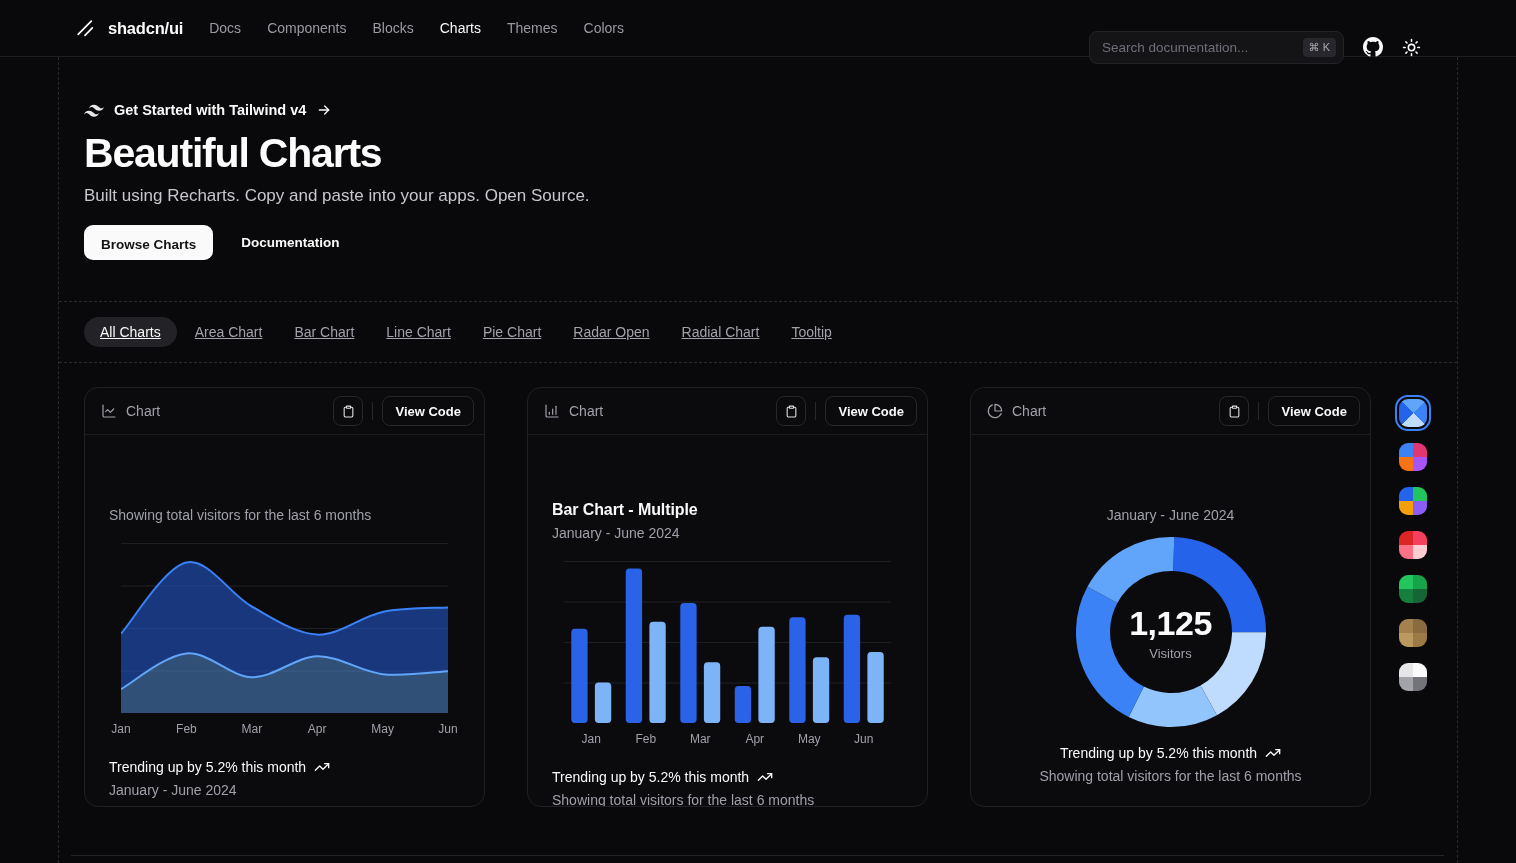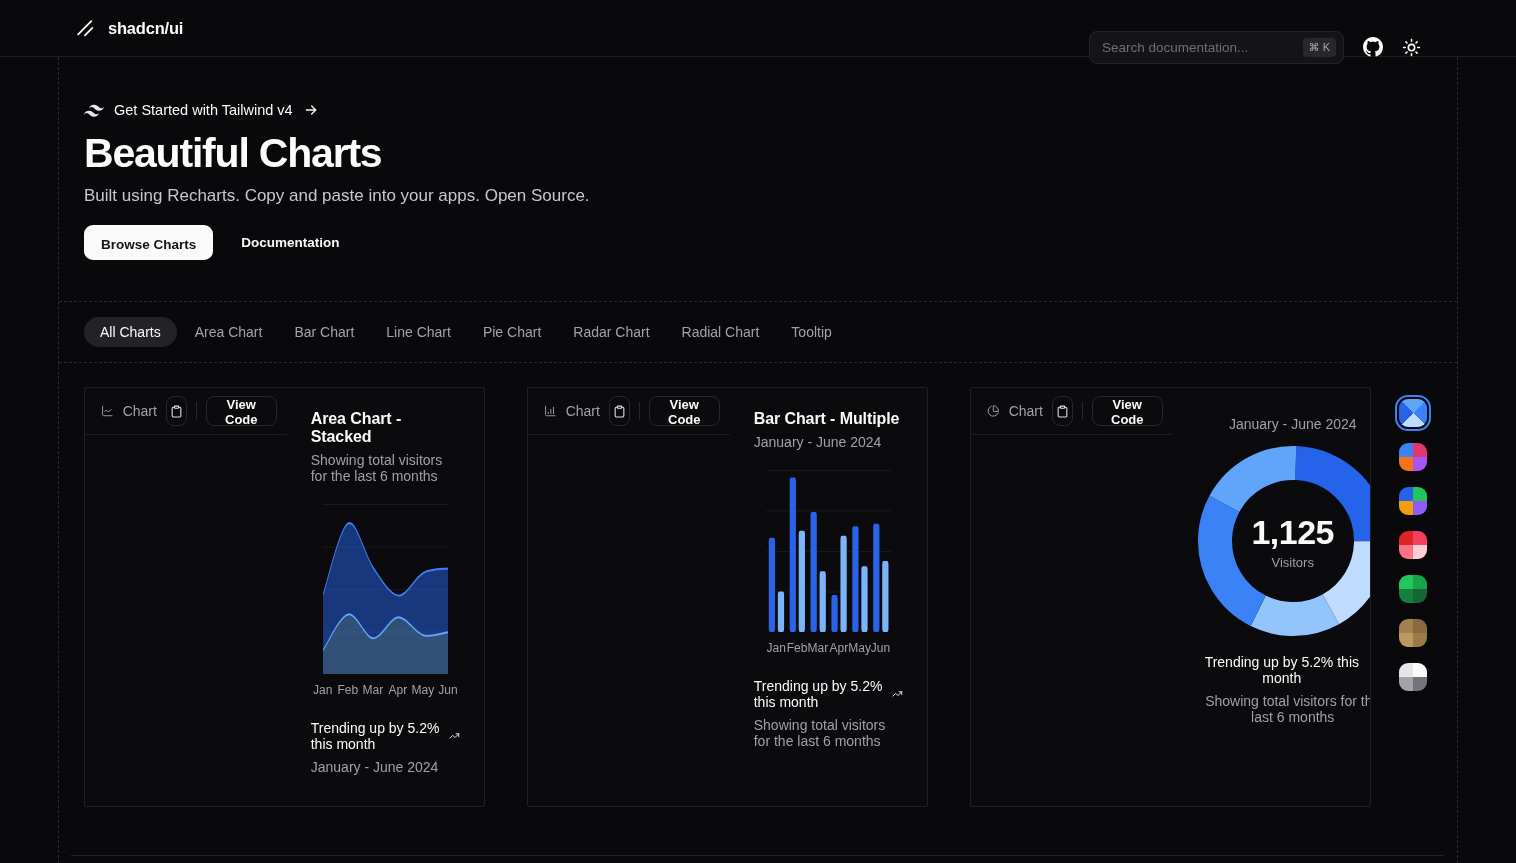--- a/index.html
+++ b/index.html
@@ -38,41 +38,41 @@
 
   
   .page-frame {
     position:relative; margin:0 58px; height:806px;
     border-left:1px dashed #2a2a2e; border-right:1px dashed #2a2a2e;
     display:flex; flex-direction:column;
   }
 
   
   .hero { height:245px; padding:45px 25px 0; border-bottom:1px dashed #2a2a2e; }
-  .hero-badge { display:flex; align-items:center; gap:10px; font-size:14.5px; font-weight:400; cursor:pointer; }
+  .hero-badge { display:flex; align-items:center; gap:10px; font-size:14.5px; font-weight:700; cursor:pointer; }
   .hero h1 { margin-top:12px; font-size:41px; font-weight:800; letter-spacing:-1.2px; color:#fcfcfc; }
   .hero-sub { margin-top:9px; font-size:17px; color:#c7c7ce; }
   .hero-actions { margin-top:19px; display:flex; align-items:center; gap:14px; }
   .btn-primary {
     height:35px; padding:12px 17px; border-radius:9px; background:#fafafa;
     color:#141417; font-size:13.5px; font-weight:600;
   }
   .btn-ghost { height:35px; padding:0 14px; border-radius:9px; color:#fafafa; font-size:13.5px; font-weight:600; }
 
   
   .filters { height:61px; display:flex; align-items:center; padding:0 25px; gap:4px; border-bottom:1px dashed #2a2a2e; }
-  .tab { padding:7px 14px; border-radius:999px; color:#a2a2ab; font-size:14px; white-space:nowrap; }
+  .tab { padding:7px 14px; border-radius:999px; color:#a2a2ab; font-size:14px; white-space:nowrap;text-decoration:underline; }
   .tab.active { background:#232327; color:#fafafa; padding:7px 16px; }
 
   
   .charts-area { flex:1; display:flex; align-items:flex-start; padding:24px 12px 0 25px; }
   .cards { display:grid; grid-template-columns:repeat(3,401px); gap:42px; }
   .card {
-    height:420px; background:#0b0b0e; border:1px solid #202025; border-radius:2px;
-    display:flex; flex-direction:row; overflow:hidden;
+    height:420px; background:#0b0b0e; border:1px solid #202025; border-radius:14px;
+    display:flex; flex-direction:column; overflow:hidden;gap:44px;
   }
   .card-toolbar {
     height:47px; flex:0 0 47px; display:flex; align-items:center; gap:9px;
     padding:0 10px 0 16px; border-bottom:1px solid #1d1d21; color:#a1a1aa;
   }
   .toolbar-label { font-size:14px; }
   .toolbar-right { margin-left:auto; display:flex; align-items:center; }
   .copy-btn {
     width:30px; height:30px; border:1px solid #27272c; border-radius:8px;
     display:flex; align-items:center; justify-content:center; color:#e4e4e7;
@@ -114,20 +114,28 @@
 <body>
 
 <header class="topbar">
   <div class="brand">
     <svg width="21" height="21" viewBox="0 0 24 24" fill="none" stroke="#fafafa" stroke-width="2" stroke-linecap="round">
         <path d="M19.8 11.4 11.4 19.8"></path>
         <path d="M18.6 3.6 3.6 18.6"></path>
       </svg>
     <span class="brand-name">shadcn/ui</span>
   </div>
+  <nav class="nav-links" id="nav-links">
+      <a class="nav-link">Docs</a>
+      <a class="nav-link">Components</a>
+      <a class="nav-link">Blocks</a>
+      <a class="nav-link active">Charts</a>
+      <a class="nav-link">Themes</a>
+      <a class="nav-link">Colors</a>
+    </nav>
   <div class="nav-right">
     <button class="searchbox">
       <span>Search documentation...</span>
       <kbd>⌘ K</kbd>
     </button>
     <button class="icon-btn">
       <svg width="20" height="20" viewBox="0 0 16 16" fill="#fafafa">
           <path d="M8 0C3.58 0 0 3.58 0 8c0 3.54 2.29 6.53 5.47 7.59.4.07.55-.17.55-.38 0-.19-.01-.82-.01-1.49-2.01.37-2.53-.49-2.69-.94-.09-.23-.48-.94-.82-1.13-.28-.15-.68-.52-.01-.53.63-.01 1.08.58 1.23.82.72 1.21 1.87.87 2.33.66.07-.52.28-.87.51-1.07-1.78-.2-3.64-.89-3.64-3.95 0-.87.31-1.59.82-2.15-.08-.2-.36-1.02.08-2.12 0 0 .67-.21 2.2.82.64-.18 1.32-.27 2-.27s1.36.09 2 .27c1.53-1.04 2.2-.82 2.2-.82.44 1.1.16 1.92.08 2.12.51.56.82 1.27.82 2.15 0 3.07-1.87 3.75-3.65 3.95.29.25.54.73.54 1.48 0 1.07-.01 1.93-.01 2.2 0 .21.15.46.55.38A8.01 8.01 0 0 0 16 8c0-4.42-3.58-8-8-8z"></path>
         </svg>
     </button>
@@ -160,21 +168,21 @@
       <button class="btn-ghost">Documentation</button>
     </div>
   </section>
 
   <section class="filters" id="filter-tabs">
       <button class="tab active">All Charts</button>
       <button class="tab">Area Chart</button>
       <button class="tab">Bar Chart</button>
       <button class="tab">Line Chart</button>
       <button class="tab">Pie Chart</button>
-      <button class="tab">Radar Chart</button>
+      <button class="tab">Radar Open</button>
       <button class="tab">Radial Chart</button>
       <button class="tab">Tooltip</button>
     </section>
 
   <section class="charts-area">
     <div class="cards">
 
       <div class="card">
         <div class="card-toolbar">
           <svg width="16" height="16" viewBox="0 0 24 24" fill="none" stroke="#a1a1aa" stroke-width="1.8" stroke-linecap="round" stroke-linejoin="round">
@@ -187,21 +195,20 @@
               <svg width="13" height="13" viewBox="0 0 24 24" fill="none" stroke="#e4e4e7" stroke-width="2" stroke-linecap="round" stroke-linejoin="round">
                   <rect x="8" y="2" width="8" height="4" rx="1"></rect>
                   <path d="M16 4h2a2 2 0 0 1 2 2v14a2 2 0 0 1-2 2H6a2 2 0 0 1-2-2V6a2 2 0 0 1 2-2h2"></path>
                 </svg>
             </button>
             <span class="toolbar-divider"></span>
             <button class="view-code-btn">View Code</button>
           </div>
         </div>
         <div class="card-body">
-          <div class="card-title">Area Chart - Stacked</div>
           <div class="card-sub">Showing total visitors for the last 6 months</div>
           <div class="chart-wrap">
             <svg id="area-chart" width="100%" height="170" viewBox="0 0 330 170" preserveAspectRatio="none">
                 <line x1="0" x2="330" y1="0.5" y2="0.5" stroke="#202027" stroke-width="1"></line>
                 <line x1="0" x2="330" y1="43.0" y2="43.0" stroke="#202027" stroke-width="1"></line>
                 <line x1="0" x2="330" y1="85.5" y2="85.5" stroke="#202027" stroke-width="1"></line>
                 <line x1="0" x2="330" y1="128.0" y2="128.0" stroke="#202027" stroke-width="1"></line>
                 <path d="M0,90.66666666666667 C11.0,78.8 44.0,23.9 66.0,19.4 C88.0,14.9 110.0,51.5 132.0,63.5 C154.0,75.6 176.0,90.7 198.0,91.6 C220.0,92.5 242.0,73.4 264.0,68.9 C286.0,64.4 319.0,65.2 330.0,64.4 L330,128.2 C319.0,128.7 286.0,133.7 264.0,131.2 C242.0,128.7 220.0,112.8 198.0,113.3 C176.0,113.8 154.0,134.7 132.0,134.2 C110.0,133.7 88.0,108.4 66.0,110.4 C44.0,112.3 11.0,140.2 0.0,146.1 Z" fill="rgba(37,99,235,0.5)"></path>
                 <path d="M0,146.140350877193 C11.0,140.2 44.0,112.3 66.0,110.4 C88.0,108.4 110.0,133.7 132.0,134.2 C154.0,134.7 176.0,113.8 198.0,113.3 C220.0,112.8 242.0,128.7 264.0,131.2 C286.0,133.7 319.0,128.7 330.0,128.2 L330,170 L0,170 Z" fill="rgba(96,165,250,0.45)"></path>
                 <path d="M0,146.140350877193 C11.0,140.2 44.0,112.3 66.0,110.4 C88.0,108.4 110.0,133.7 132.0,134.2 C154.0,134.7 176.0,113.8 198.0,113.3 C220.0,112.8 242.0,128.7 264.0,131.2 C286.0,133.7 319.0,128.7 330.0,128.2" fill="none" stroke="#60a5fa" stroke-width="2"></path>

